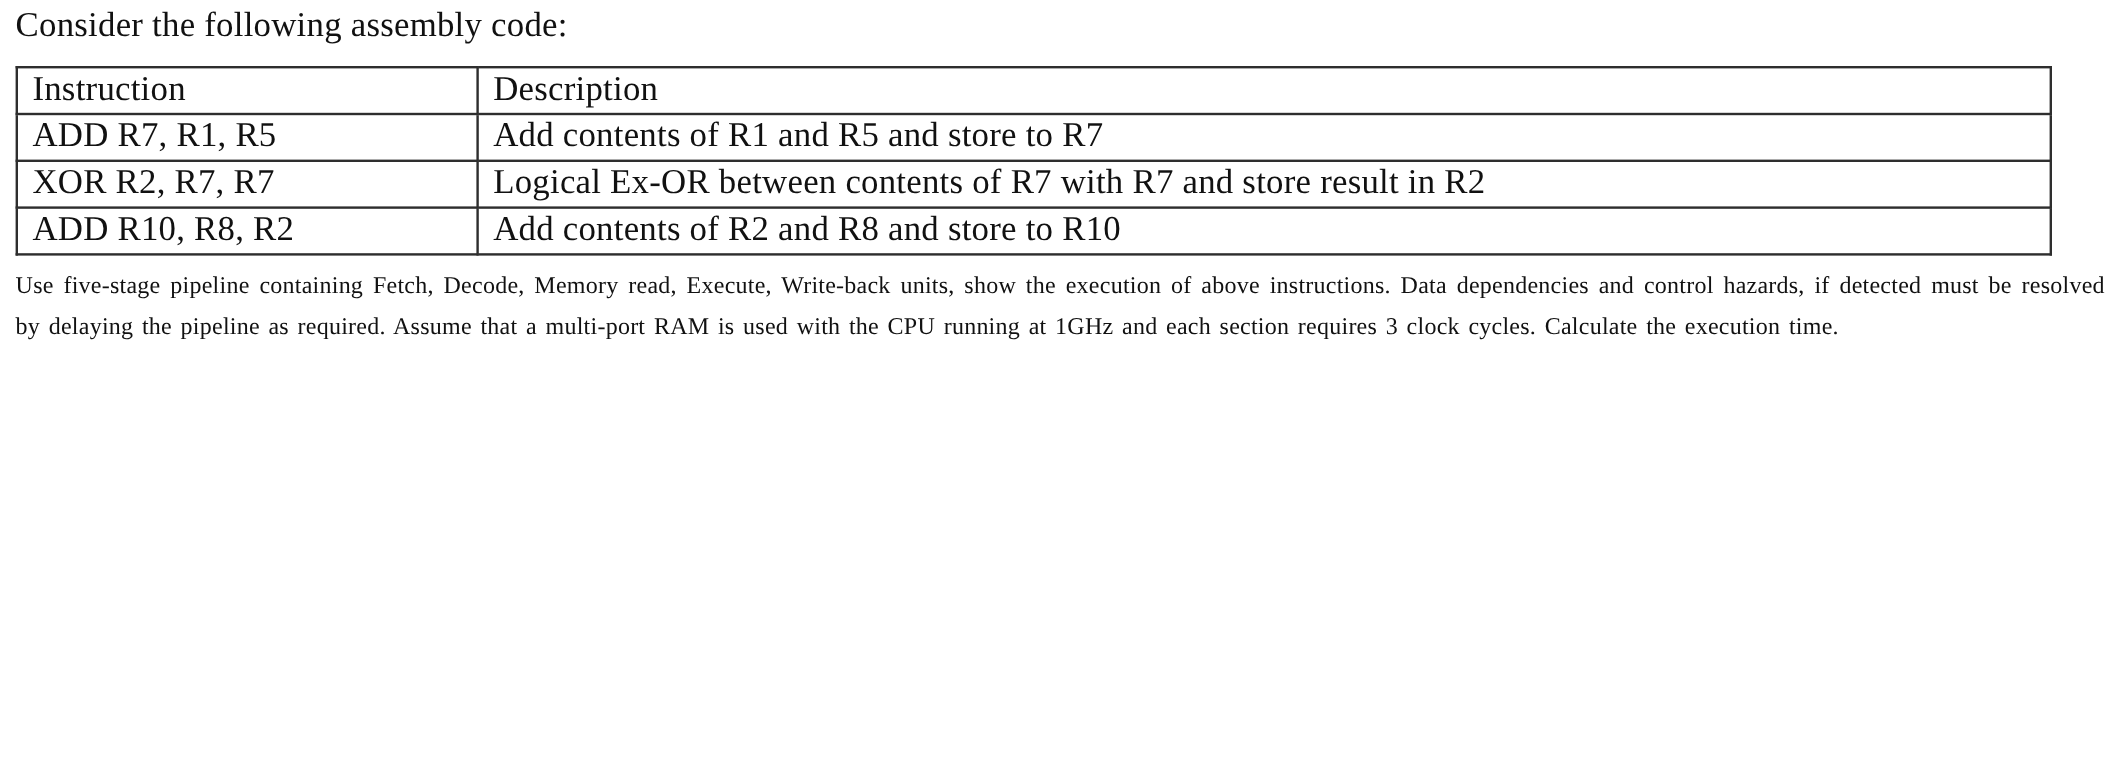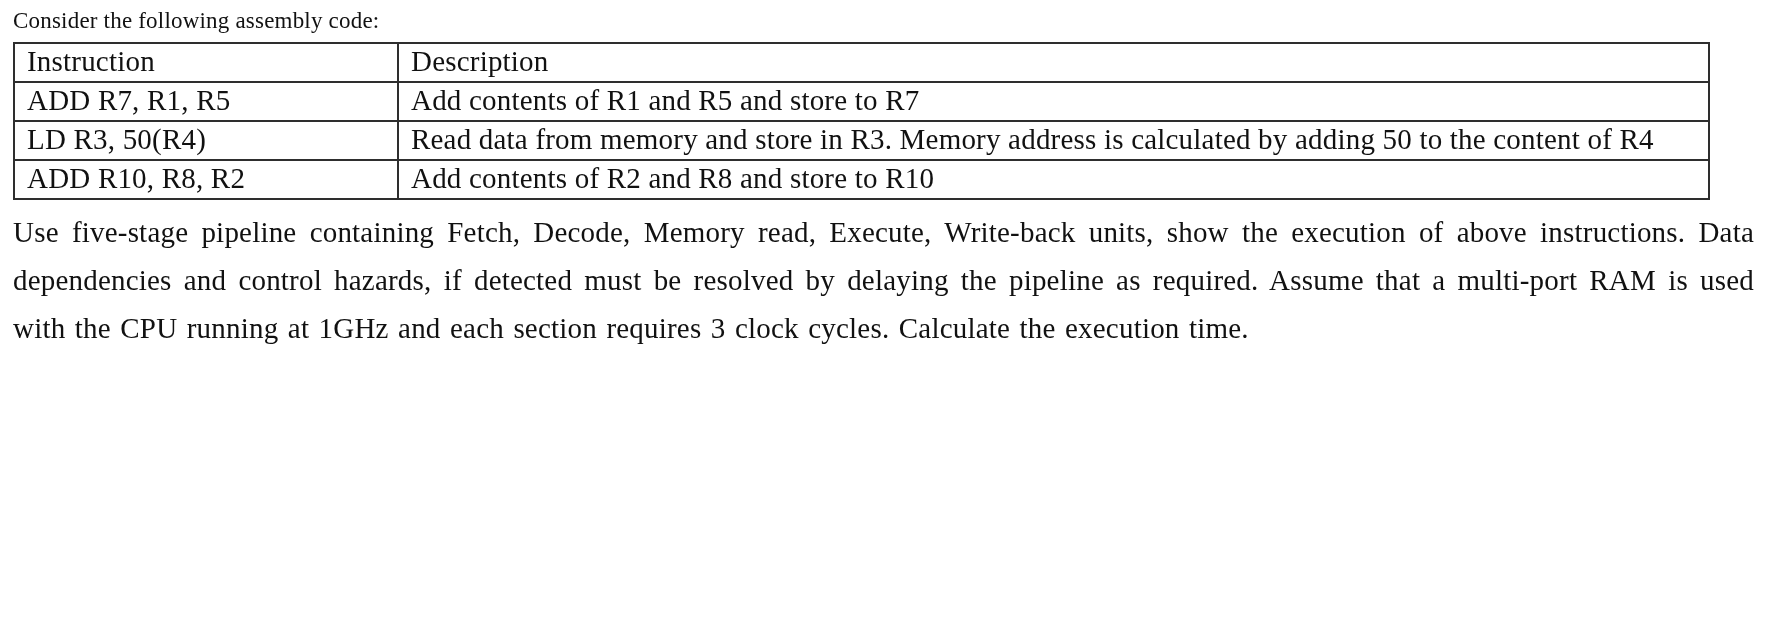--- a/index.html
+++ b/index.html
@@ -8,23 +8,23 @@
     width: 1767px;
     height: 631px;
     font-family: "Liberation Serif", serif;
     color: #111111;
     overflow: hidden;
   }
   .page {
     padding: 4px 13px 0 13px;
   }
   .intro-line {
-    font-size: 23px;
+    font-size: 29px;
     line-height: 34px;
-    margin-bottom: 4px;
+    margin-bottom: 17px;
     letter-spacing: 0.2px;
   }
   table.asm-table {
     border-collapse: collapse;
     width: 1697px;
     table-layout: fixed;
     font-family: Liberation Serif, serif;
   }
   table.asm-table th,
   table.asm-table td {
@@ -36,22 +36,22 @@
     height: 39px;
     padding: 1px 10px 3px 12px;
     white-space: nowrap;
     overflow: hidden;
     letter-spacing: 0.2px;
   }
   col.col-instruction { width: 384px; }
   .question-para {
     margin-top: 8px;
     width: 1741px;
-    font-size: 29px;
-    line-height: 48px;
+    font-size: 20px;
+    line-height: 34px;
     text-align: justify;
     text-align-last: left;
     letter-spacing: 0.2px;
     word-spacing: 2px;
   }
 </style>
 </head>
 <body>
 
 <div class="page">
@@ -68,22 +68,22 @@
         <th>Instruction</th>
         <th>Description</th>
       </tr>
     </thead>
     <tbody id="asm-tbody">
         <tr>
           <td>ADD R7, R1, R5</td>
           <td>Add contents of R1 and R5 and store to R7</td>
         </tr>
         <tr>
-          <td>LD R3, 50(R4)</td>
-          <td>Read data from memory and store in R3. Memory address is calculated by adding 50 to the content of R4</td>
+          <td>XOR R2, R7, R7</td>
+          <td>Logical Ex-OR between contents of R7 with R7 and store result in R2</td>
         </tr>
         <tr>
           <td>ADD R10, R8, R2</td>
           <td>Add contents of R2 and R8 and store to R10</td>
         </tr>
       </tbody>
   </table>
 
   <div class="question-para">Use five-stage pipeline containing Fetch, Decode, Memory read, Execute, Write-back units, show the execution of above instructions. Data dependencies and control hazards, if detected must be resolved by delaying the pipeline as required. Assume that a multi-port RAM is used with the CPU running at 1GHz and each section requires 3 clock cycles. Calculate the execution time.</div>
 

